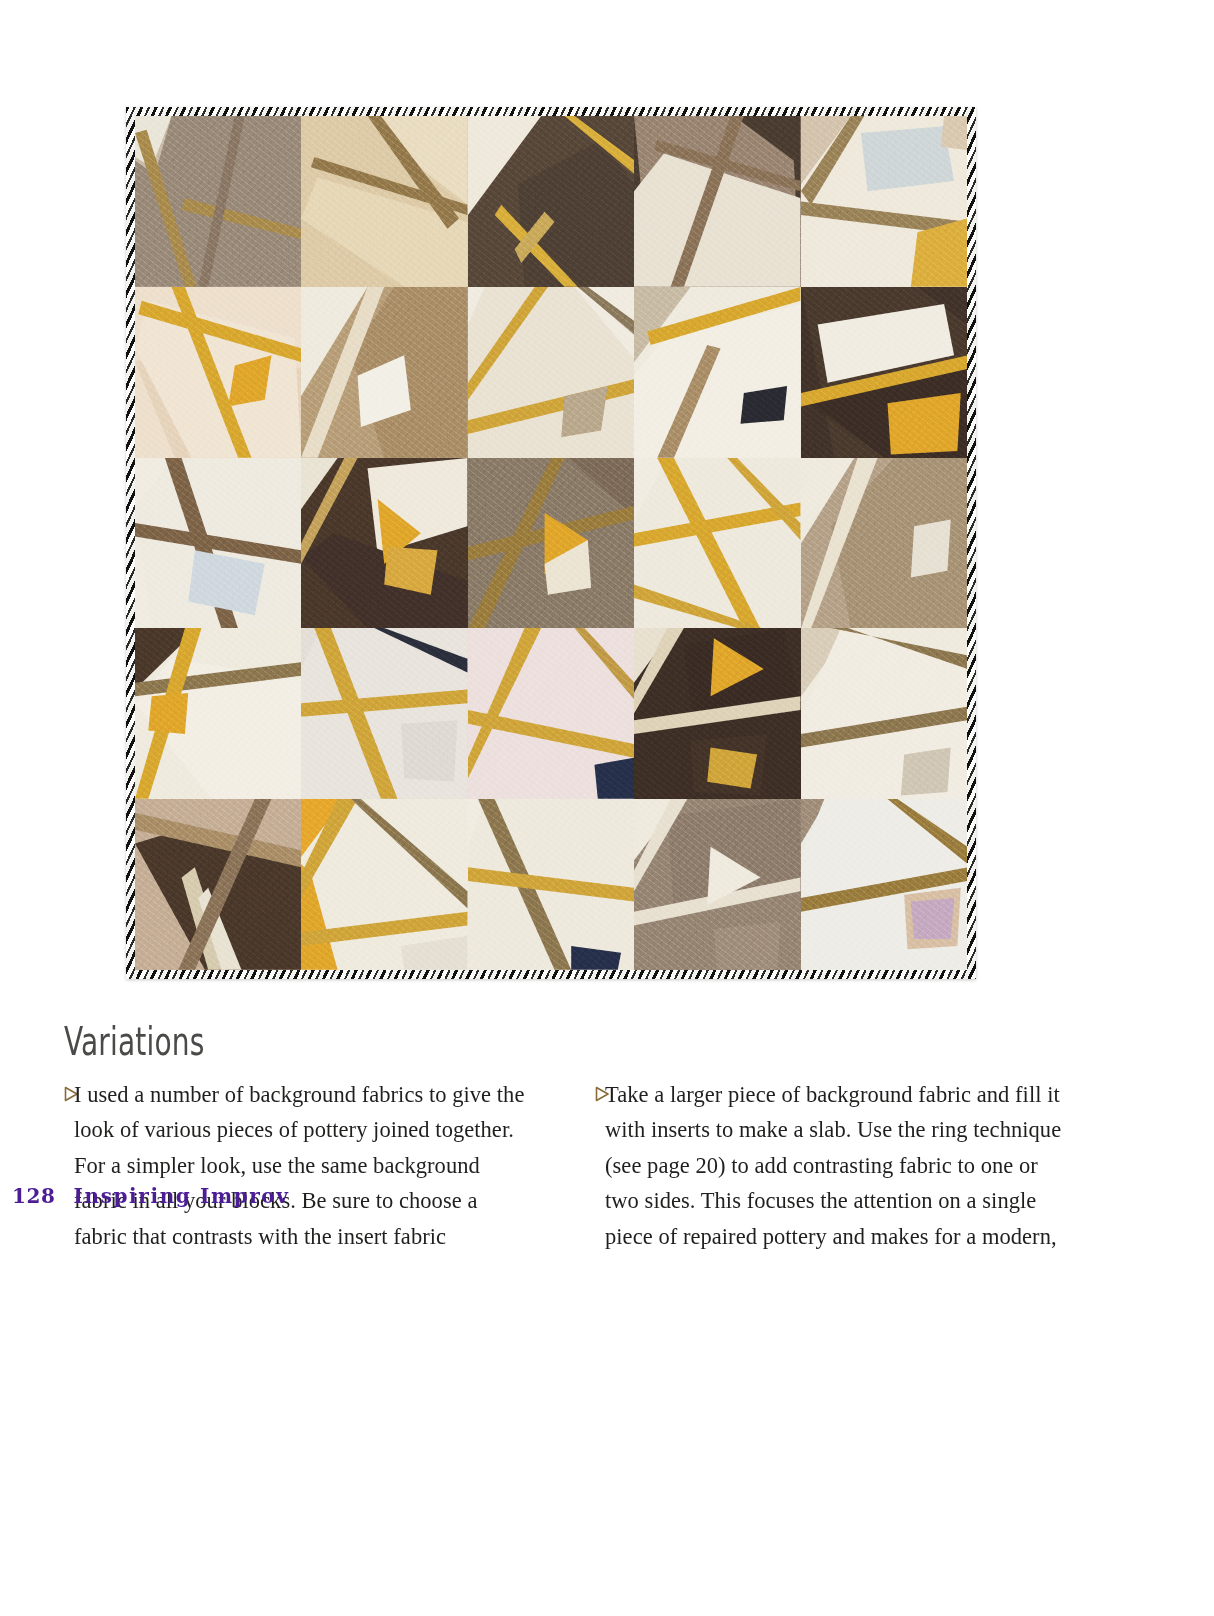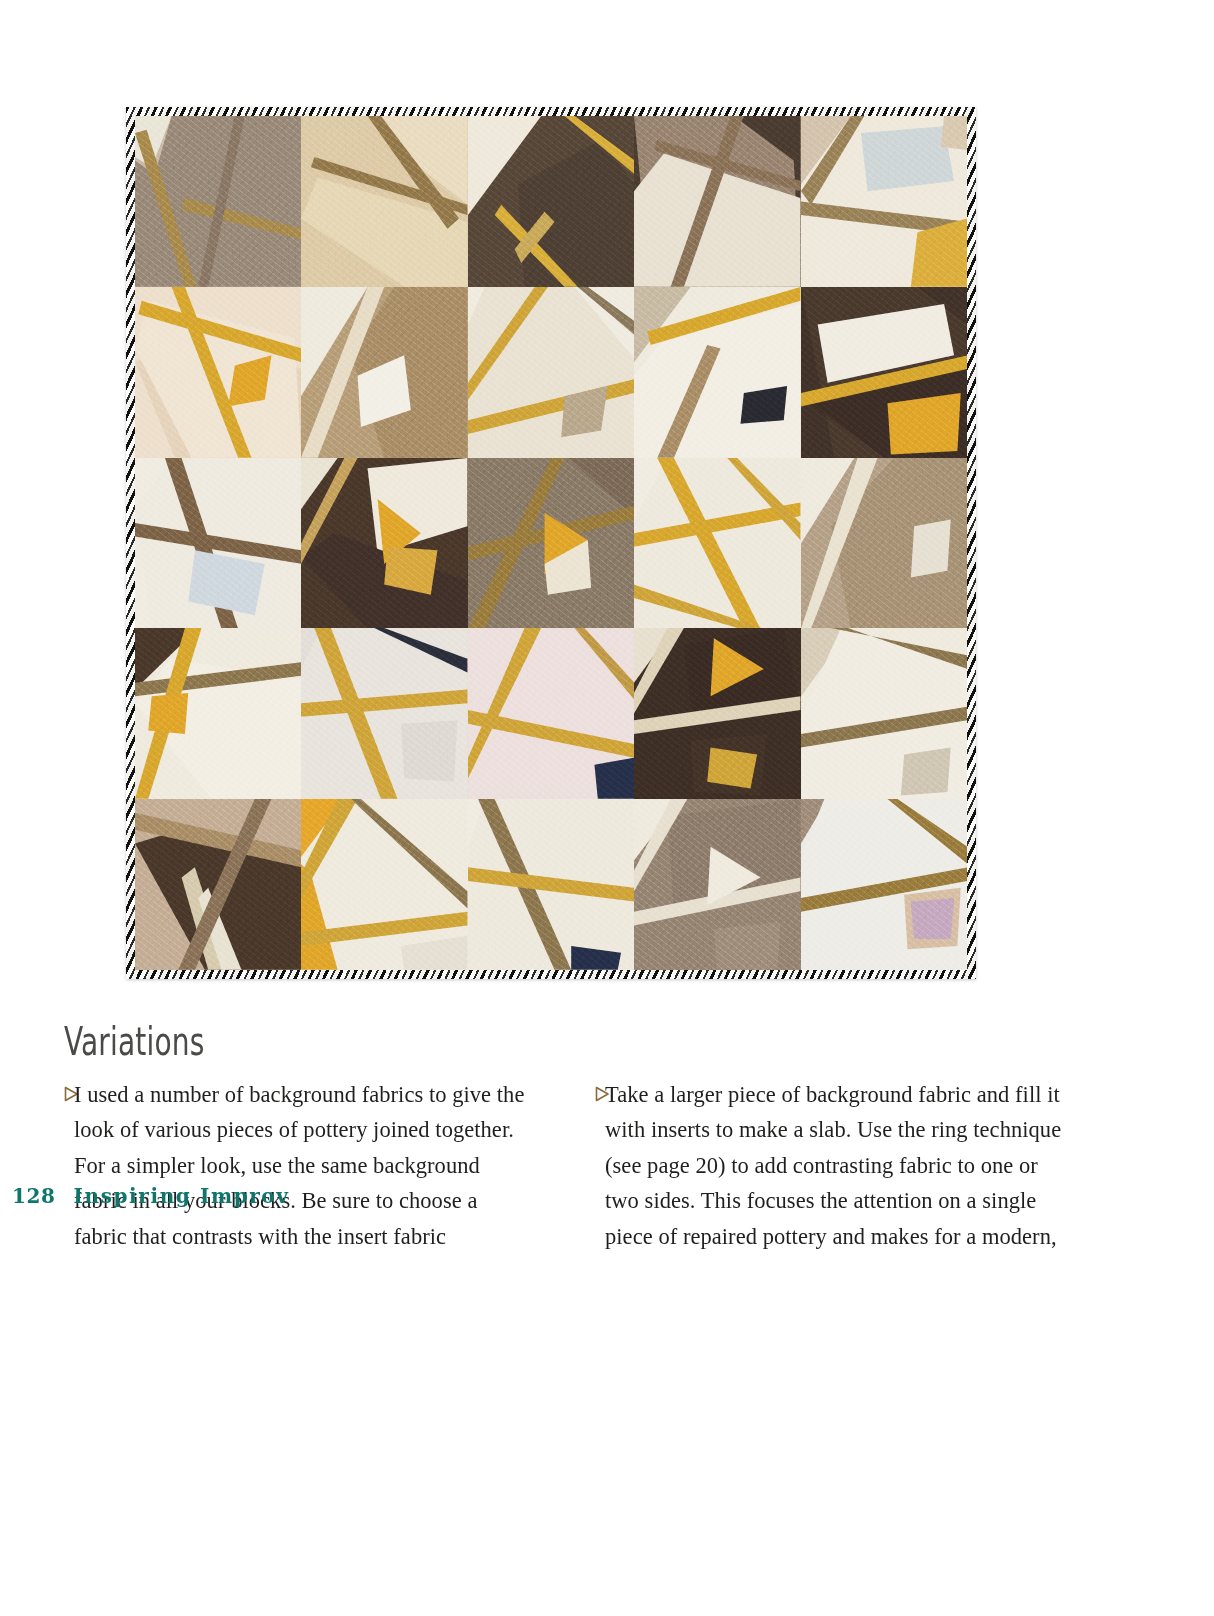--- a/index.html
+++ b/index.html
@@ -109,21 +109,21 @@
   
   .footer {
     position: absolute;
     left: 12px;
     bottom: 46px;
     display: flex;
     align-items: baseline;
     gap: 18px;
     font-family: "DejaVu Serif", "Liberation Serif", serif;
     font-weight: bold;
-    color: #0f766e;
+    color: #4c1d95;
   }
   .folio {
     font-size: 20px;
     letter-spacing: .6px;
   }
   .running-head {
     font-size: 20px;
     letter-spacing: 1.6px;
   }
 </style>

